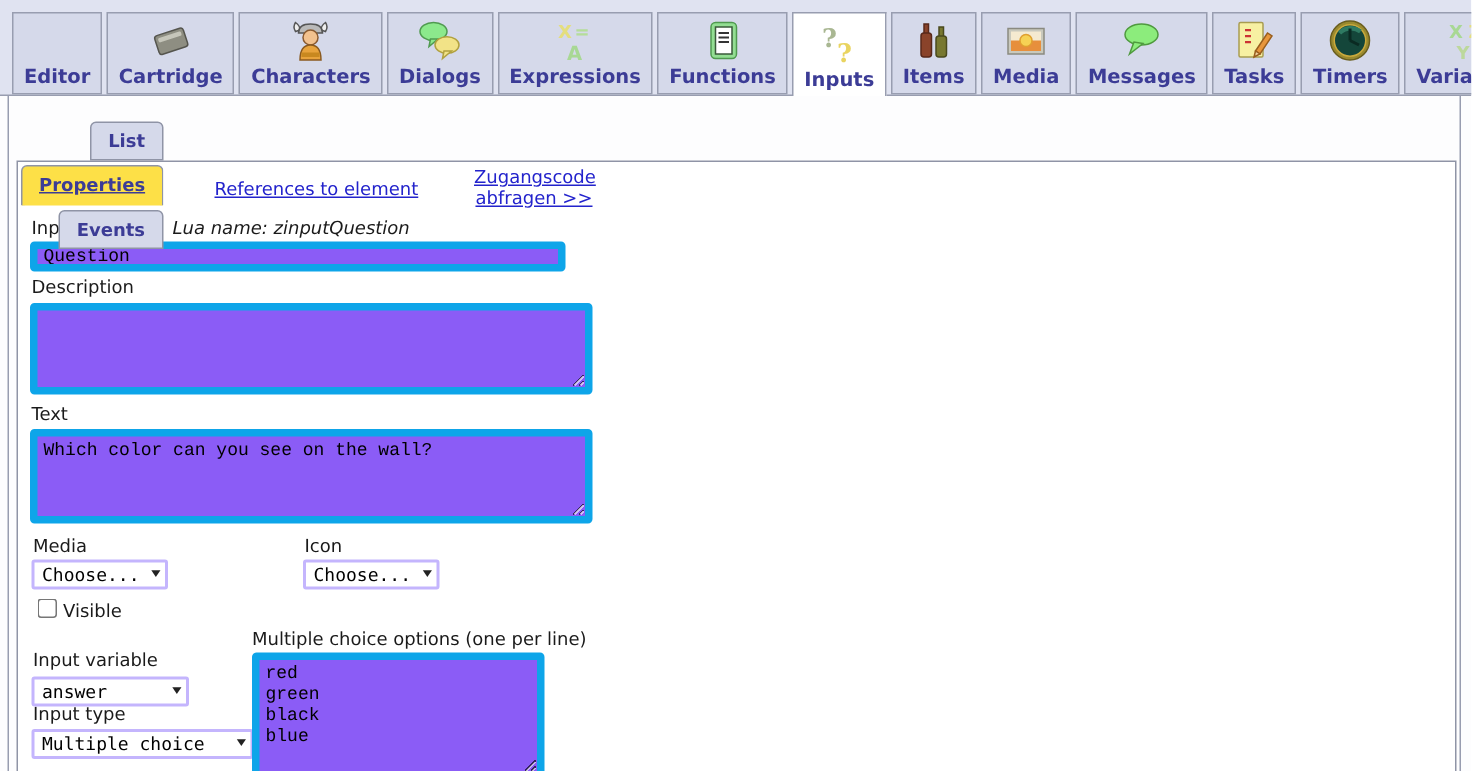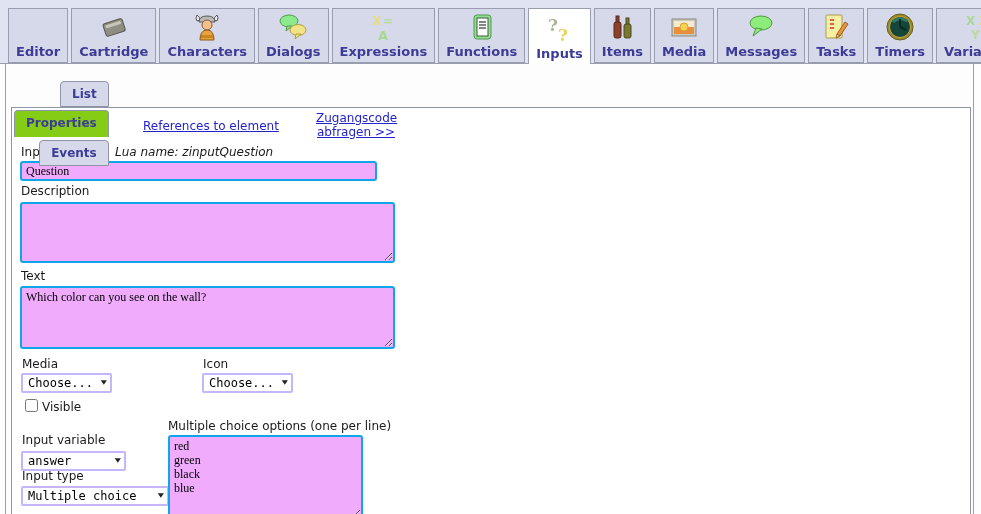--- a/index.html
+++ b/index.html
@@ -30,28 +30,28 @@
   .inner-panel {
     position:absolute; left:11px; top:107px; width:960px; height:560px;
     border:1px solid #8f94a6; background:#fff;
   }
   
   .subtabs { position:absolute; left:14px; top:81px; display:flex; gap:3px; align-items:flex-end; z-index:3;flex-direction:column; }
   .subtab {
     height:26px; border:1px solid #8f94a6; border-radius:4px 4px 0 0; background:#d5d9ea;
     font-weight:bold; font-size:12px; color:#3c3c96; padding:5px 11px 0; cursor:pointer; white-space:nowrap;
   }
-  .subtab.selected { background:#84cc16; height:27px; border-bottom:none; }
+  .subtab.selected { background:#fde047; height:27px; border-bottom:none;text-decoration:underline; }
   
   .link { position:absolute; color:#2323cc; text-decoration:underline; font-size:12px; cursor:pointer; }
   .zug { text-align:center; width:80px; line-height:13.5px; }
   .flabel { position:absolute; font-size:12px; color:#1a1a1a; white-space:nowrap; }
   .txt {
-    position:absolute; border:2px solid #0ea5e9; border-radius:3px; background:#f0abfc;
-    font-family:Liberation Serif, serif; font-size:12px; color:#000;
+    position:absolute; border:5px solid #0ea5e9; border-radius:3px; background:#8b5cf6;
+    font-family:Liberation Mono, monospace; font-size:12px; color:#000;
     padding:2px 4px; outline:none;
   }
   textarea.txt { line-height:14px; resize:both; }
   .selwrap { position:absolute; }
   .selwrap select {
     width:100%; height:100%; appearance:none; -webkit-appearance:none; -moz-appearance:none;
     border:2px solid #c4b5fd; border-radius:2px; background:#fff;
     font-family:"DejaVu Sans Mono","Liberation Mono",monospace; font-size:12px; color:#000;
     padding:0 16px 0 5px; cursor:pointer;
   }

